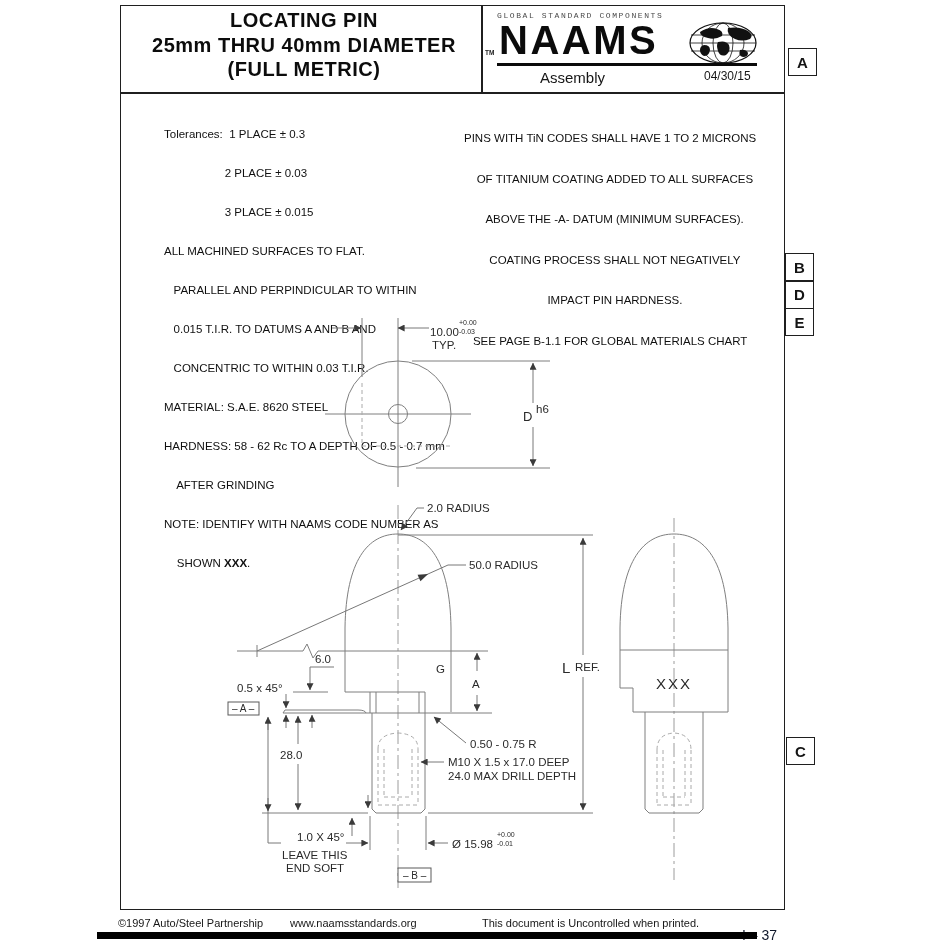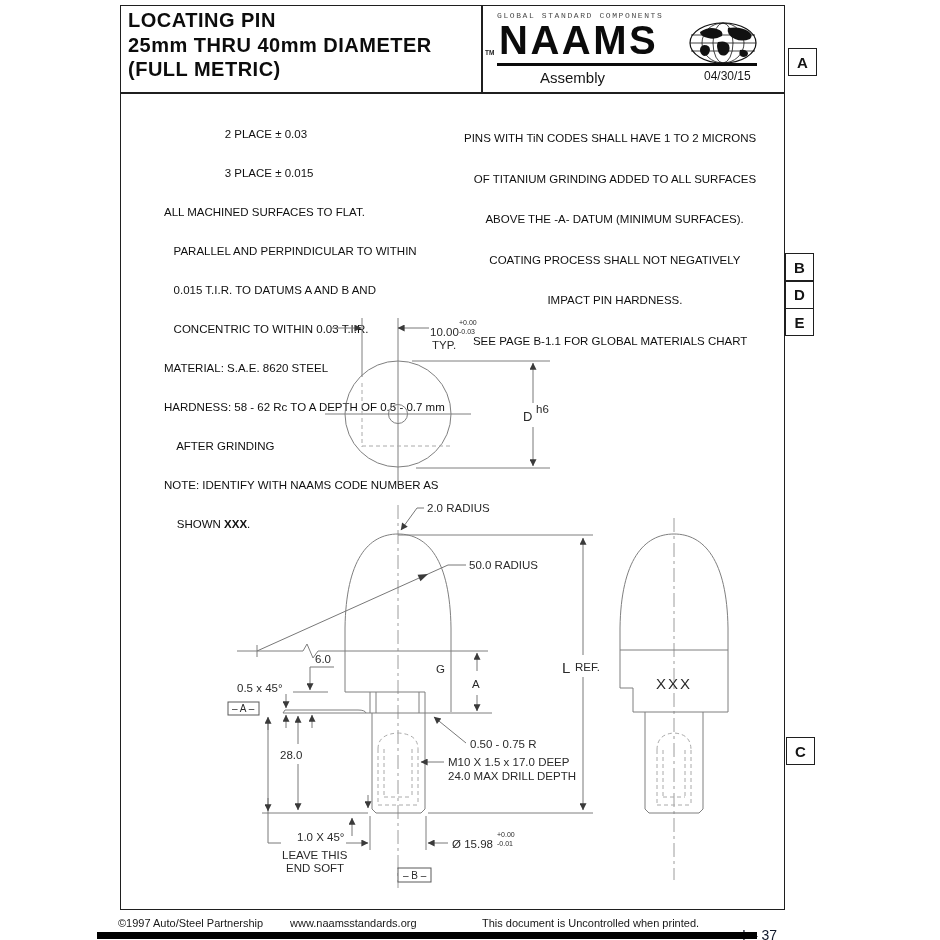--- a/index.html
+++ b/index.html
@@ -4,21 +4,21 @@
 <style>
   html,body{margin:0;padding:0;background:#ffffff;}
   #sheet{position:relative;width:940px;height:940px;background:#fff;overflow:hidden;
          font-family:"Liberation Sans", sans-serif;color:#111;}
   .abs{position:absolute;}
   
   #frame{left:120px;top:5px;width:663px;height:903px;border:1.5px solid #1f1f1f;}
   #title-divider-v{left:481px;top:5px;width:1.5px;height:88px;background:#1f1f1f;}
   #title-divider-h{left:120px;top:92px;width:665px;height:1.5px;background:#1f1f1f;}
   
-  .title-line{left:128px;width:352px;font-weight:bold;font-size:20px;letter-spacing:.5px;color:#0c0c0c;}
+  .title-line{left:128px;width:352px;text-align:center;font-weight:bold;font-size:20px;letter-spacing:.5px;color:#0c0c0c;}
   
   #logo-tagline{left:497px;top:11px;font-size:8px;letter-spacing:1.6px;color:#4a4a4a;font-family:Liberation Mono, monospace;}
   #logo-tm{left:485px;top:49px;font-size:6.5px;font-weight:bold;color:#222;}
   #logo-brand{left:499px;top:18px;font-size:40px;font-weight:900;letter-spacing:2.5px;color:#0b0b0b;}
   #logo-underline{left:497px;top:63px;width:260px;height:2.5px;background:#0b0b0b;}
   #logo-subtitle{left:500px;top:69px;font-size:15px;color:#161616;margin-left:40px;}
   #logo-date{left:704px;top:69px;font-size:12px;color:#161616;}
   
   .revbox{width:27px;height:26px;border:1.6px solid #1f1f1f;background:#fff;
           display:flex;align-items:center;justify-content:center;
@@ -81,36 +81,37 @@
   <div class="abs" id="logo-subtitle">Assembly</div>
   <div class="abs" id="logo-date">04/30/15</div>
 
   <div class="abs revbox" style="left:788px;top:48px">A</div>
   <div class="abs revbox" style="left:785px;top:253px">B</div>
   <div class="abs revbox" style="left:785px;top:280.5px">D</div>
   <div class="abs revbox" style="left:785px;top:308px">E</div>
   <div class="abs revbox" style="left:786px;top:737px">C</div>
 
   <div class="abs notes" id="notes-left">
+    <div class="noteline">Tolerances:  1 PLACE ± 0.3</div>
     <div class="noteline">                   2 PLACE ± 0.03</div>
     <div class="noteline">                   3 PLACE ± 0.015</div>
     <div class="noteline">ALL MACHINED SURFACES TO FLAT.</div>
     <div class="noteline">   PARALLEL AND PERPINDICULAR TO WITHIN</div>
     <div class="noteline">   0.015 T.I.R. TO DATUMS A AND B AND</div>
     <div class="noteline">   CONCENTRIC TO WITHIN 0.03 T.I.R.</div>
     <div class="noteline">MATERIAL: S.A.E. 8620 STEEL</div>
     <div class="noteline">HARDNESS: 58 - 62 Rc TO A DEPTH OF 0.5 - 0.7 mm</div>
     <div class="noteline">    AFTER GRINDING</div>
     <div class="noteline">NOTE: IDENTIFY WITH NAAMS CODE NUMBER AS</div>
     <div class="noteline"><span>    SHOWN </span><span class="bold">XXX</span><span>.</span></div>
   </div>
 
   <div class="abs notes" id="notes-right">
     <div class="noteline">PINS WITH TiN CODES SHALL HAVE 1 TO 2 MICRONS</div>
-    <div class="noteline">   OF TITANIUM GRINDING ADDED TO ALL SURFACES</div>
+    <div class="noteline">   OF TITANIUM COATING ADDED TO ALL SURFACES</div>
     <div class="noteline">   ABOVE THE -A- DATUM (MINIMUM SURFACES).</div>
     <div class="noteline">   COATING PROCESS SHALL NOT NEGATIVELY</div>
     <div class="noteline">   IMPACT PIN HARDNESS.</div>
     <div class="noteline">SEE PAGE B-1.1 FOR GLOBAL MATERIALS CHART</div>
   </div>
 
   <svg class="abs" id="draw" width="940" height="940" viewBox="0 0 940 940">
     <defs>
       <marker id="ar" viewBox="0 0 10 10" refX="9.5" refY="5" markerWidth="9" markerHeight="7" orient="auto-start-reverse">
         <path d="M0,0 L10,5 L0,10 z" fill="#3a3a3a"></path>

